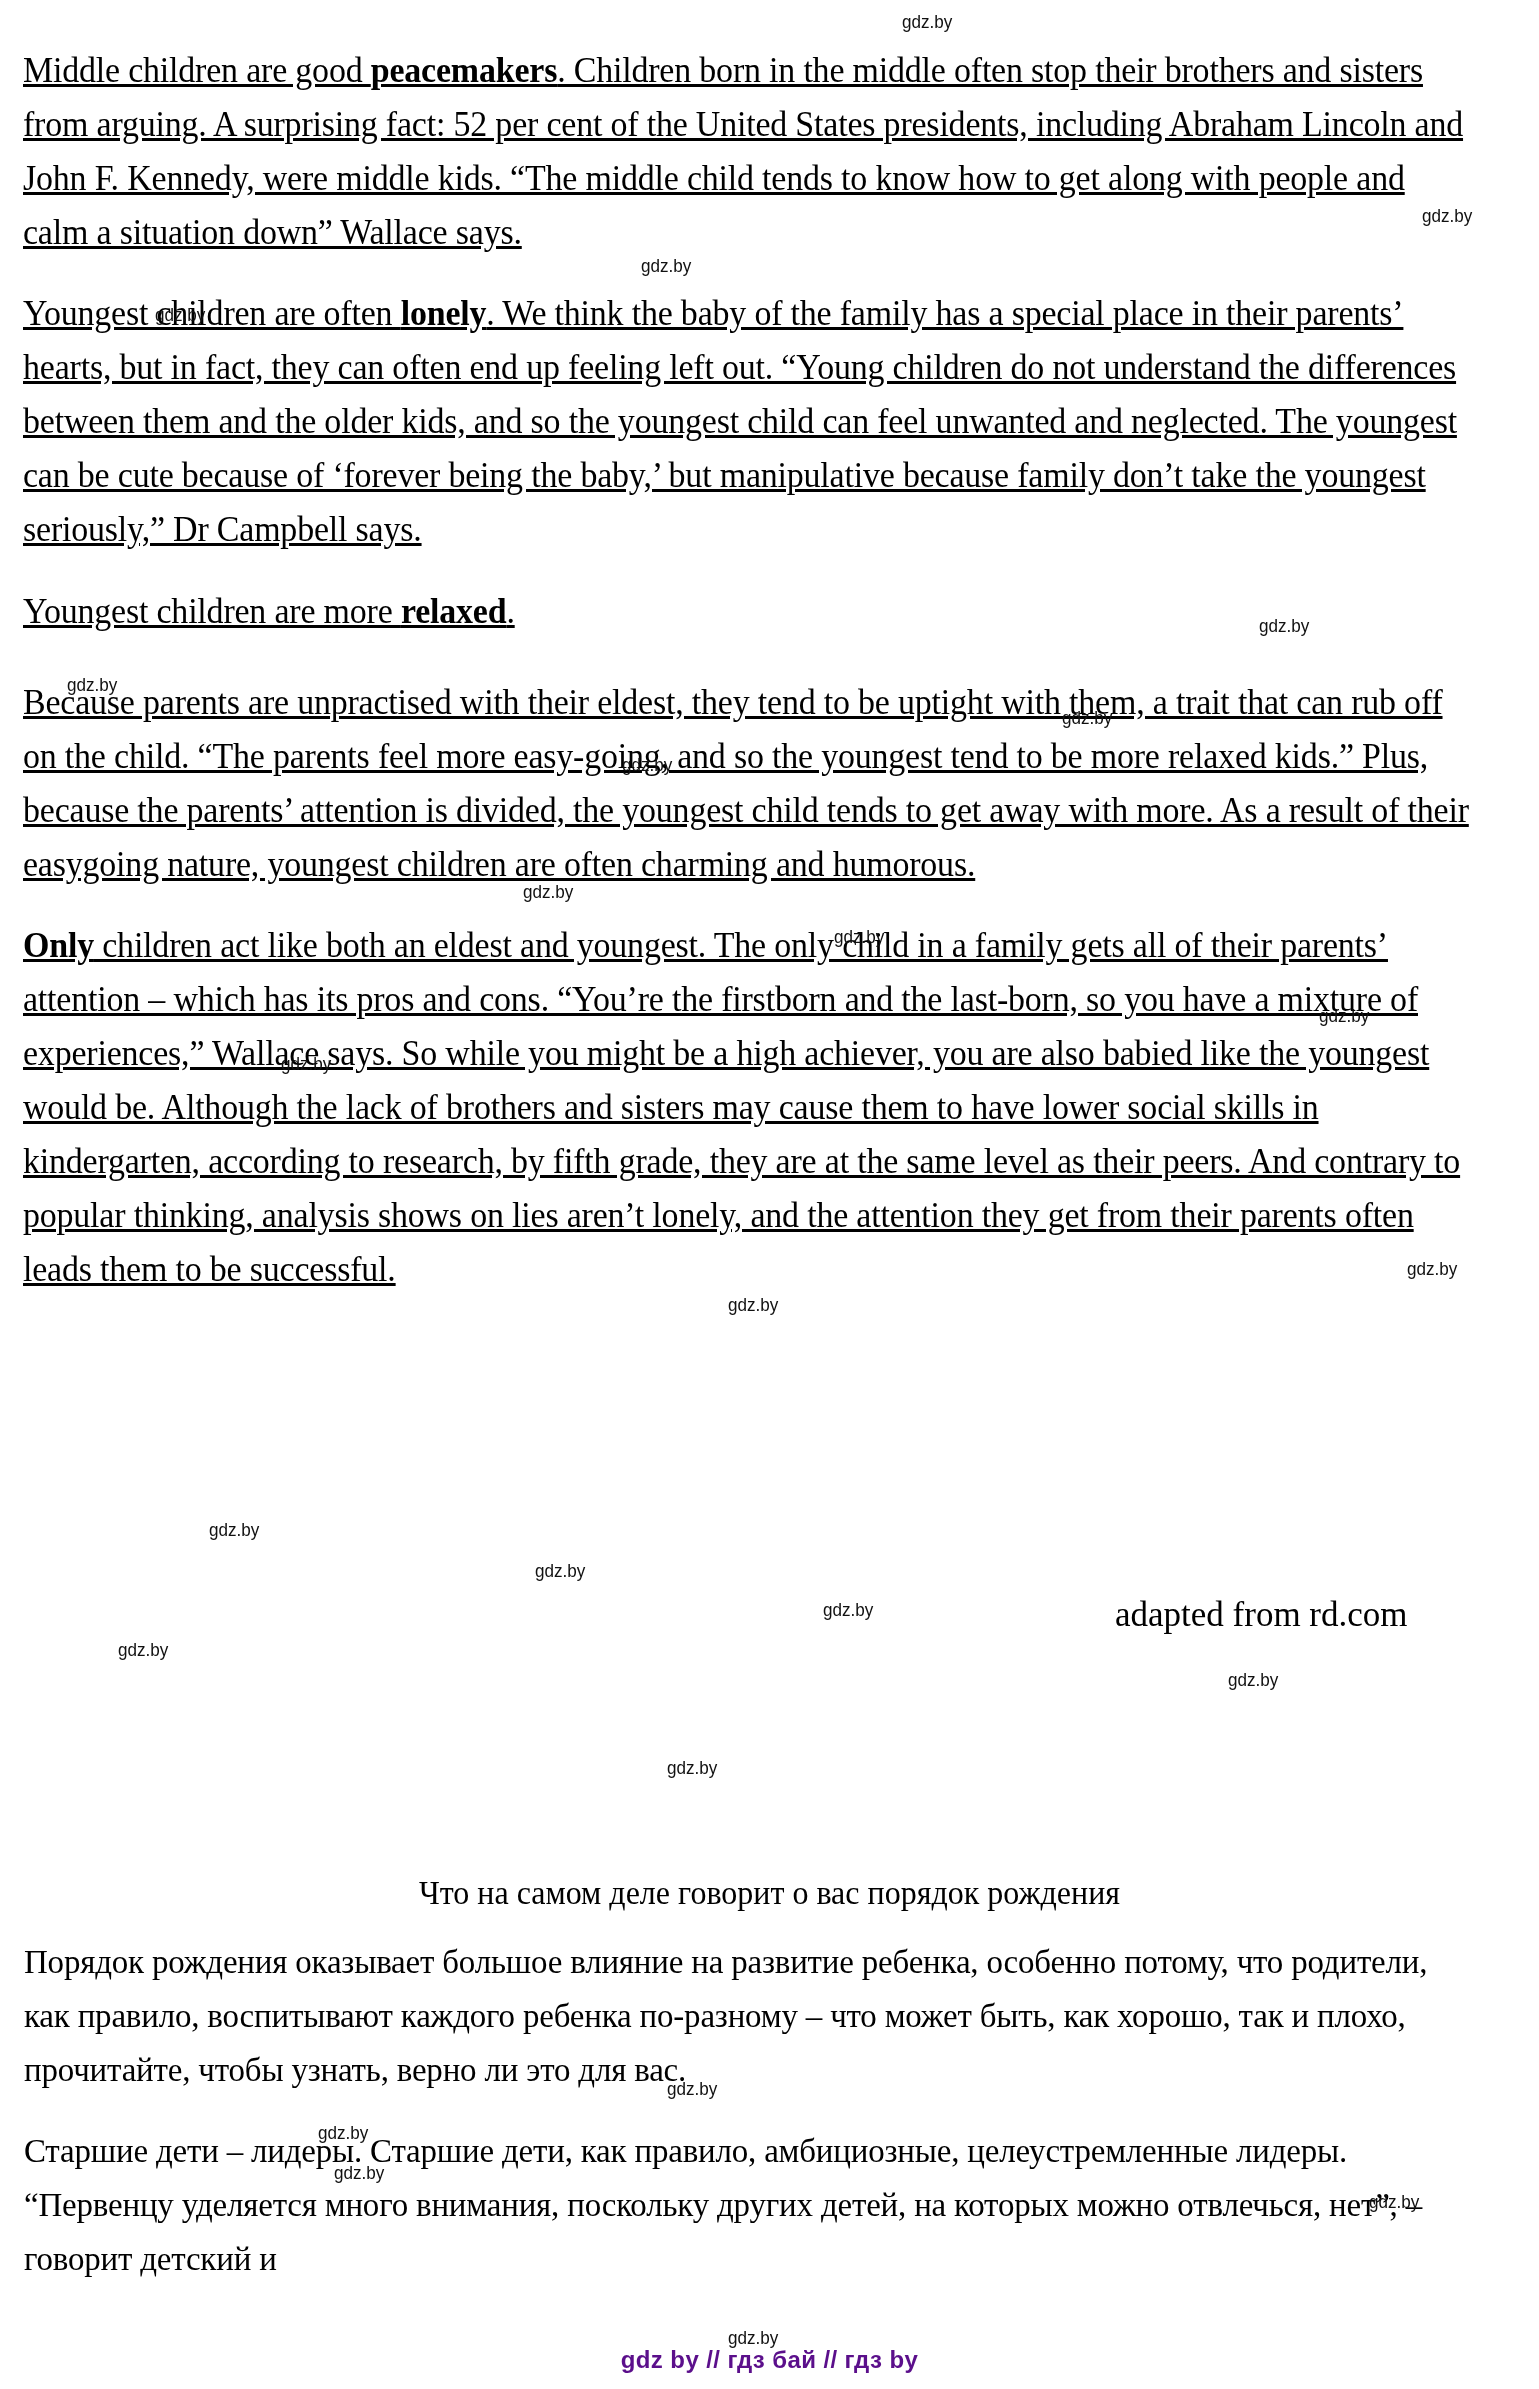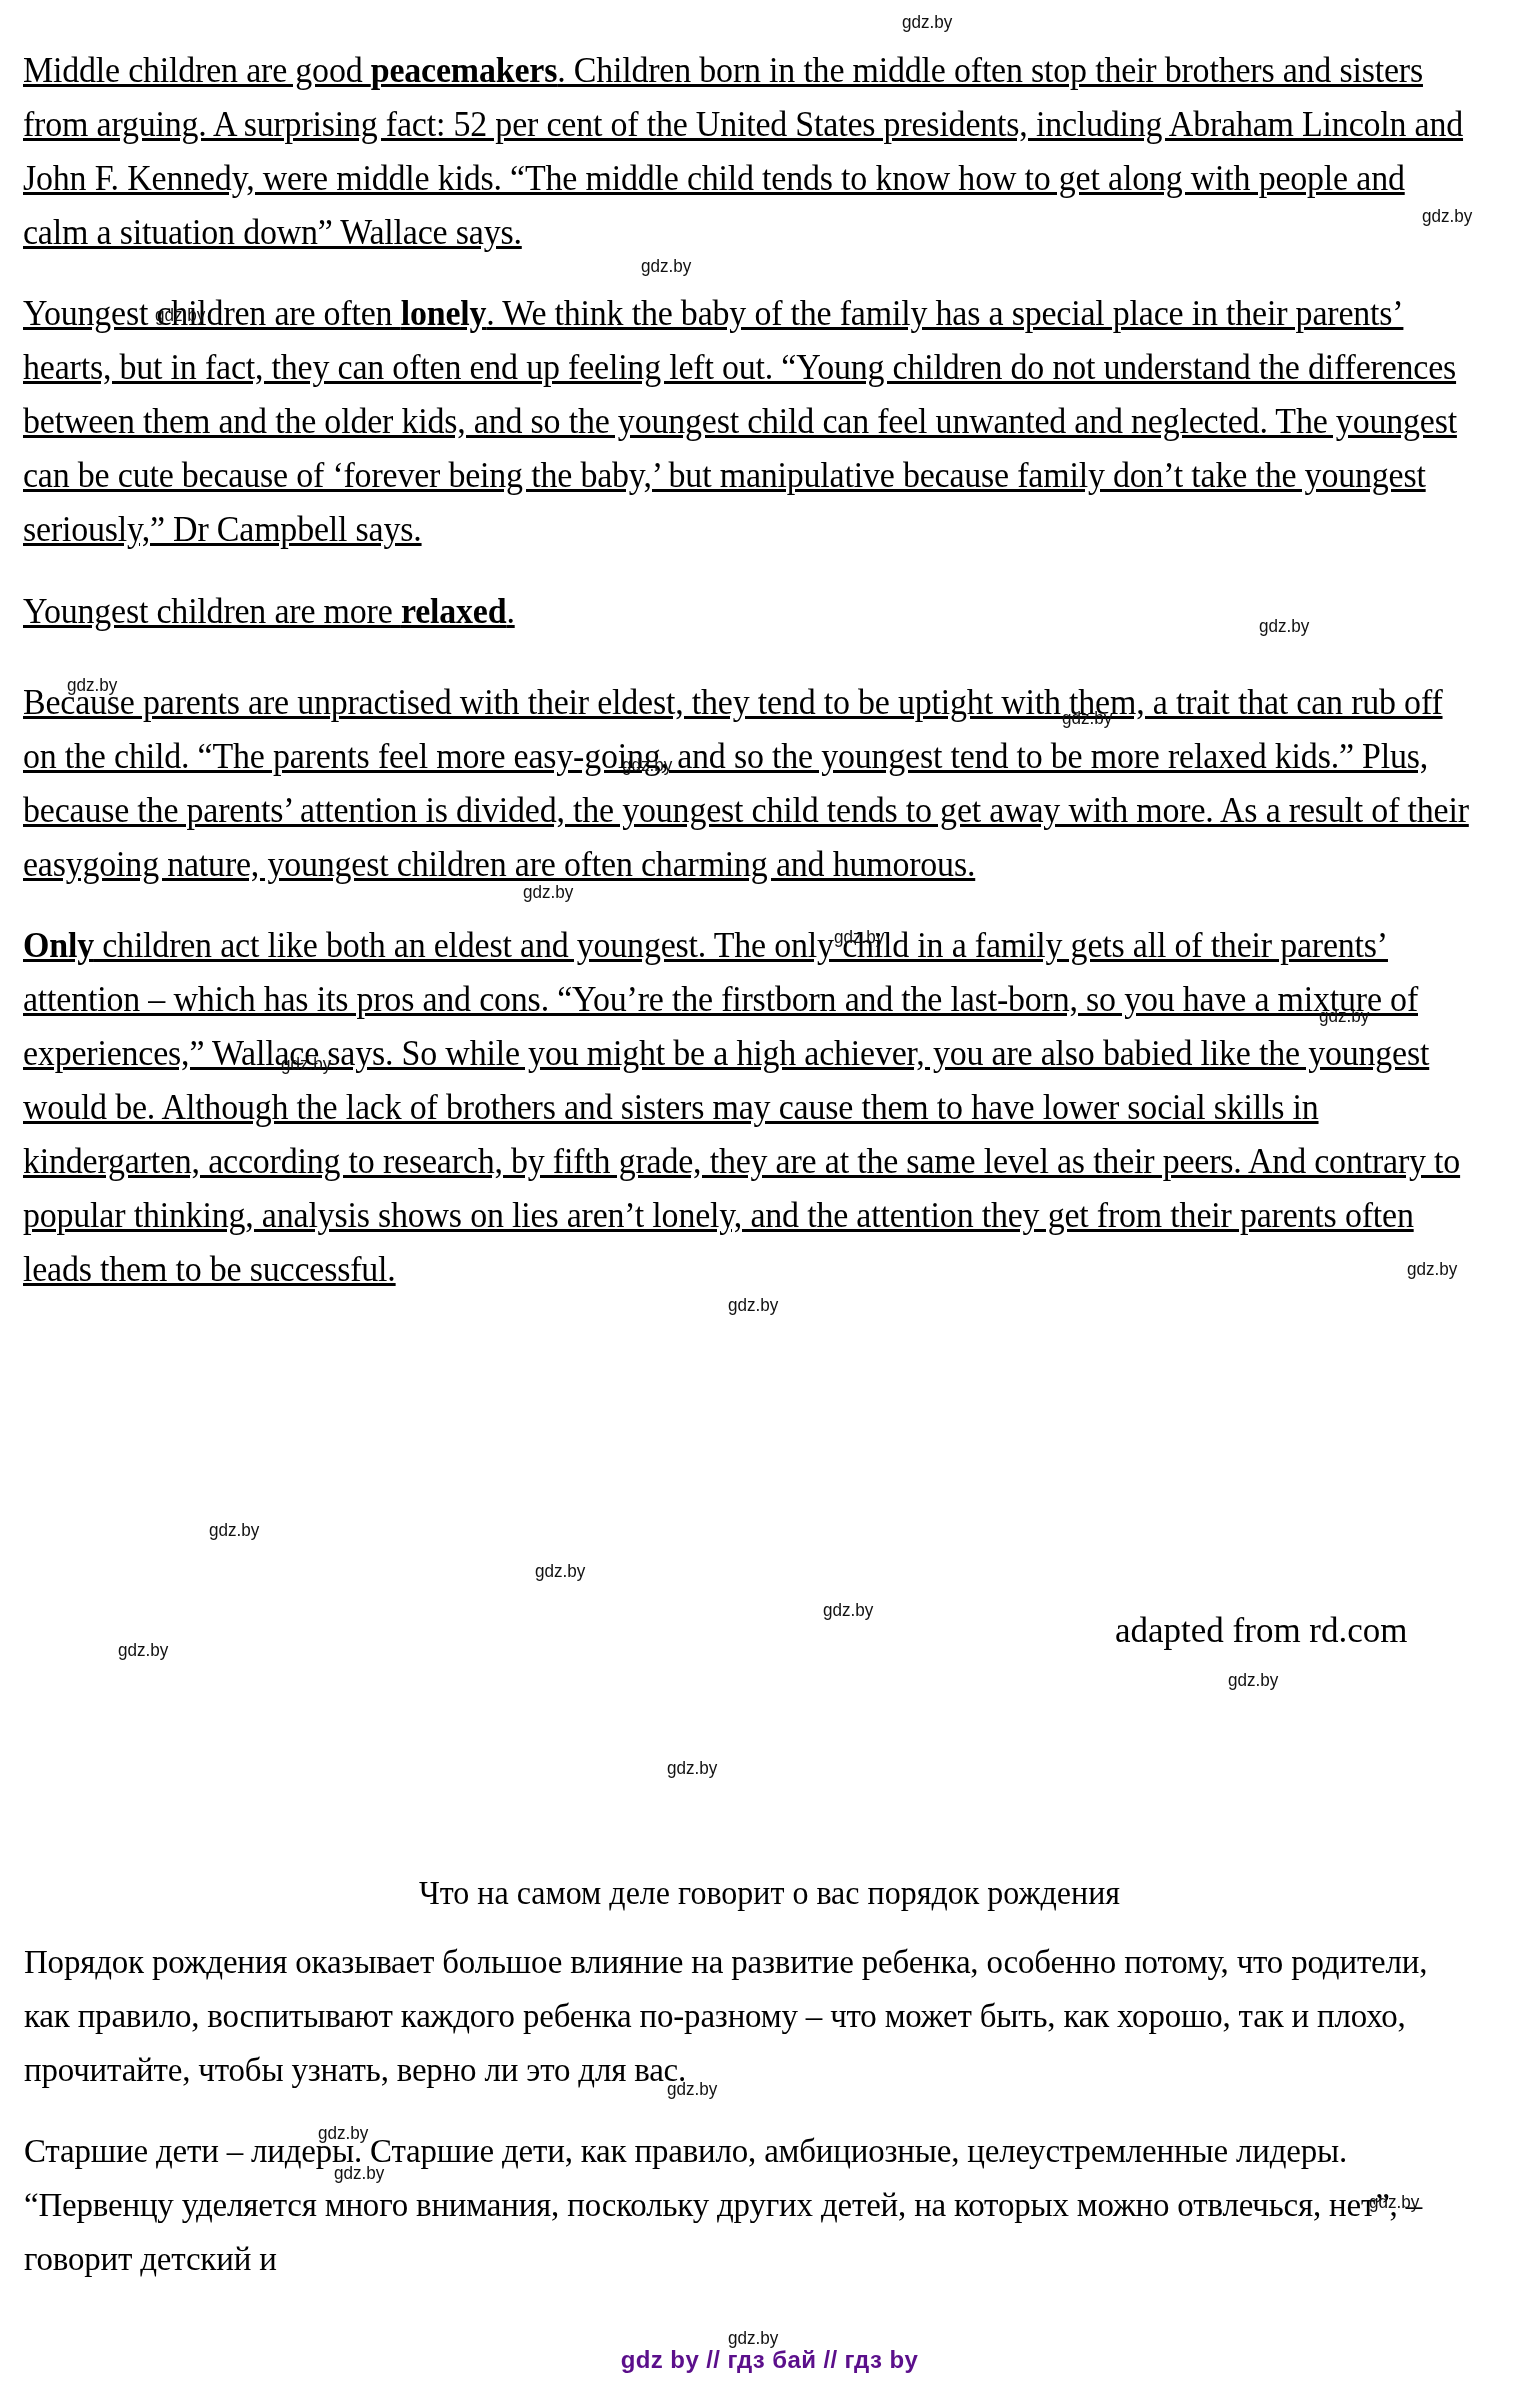--- a/index.html
+++ b/index.html
@@ -60,21 +60,20 @@
   .gap-md { height: 30px; }
 
   .credit {
     position: absolute;
     left: 1115px;
     top: 1592px;
     font-size: 35px;
     line-height: 45px;
     font-family: "Liberation Serif", "DejaVu Serif", serif;
     white-space: nowrap;
-    margin-top: 16px;
   }
 
   
   .ru-title {
     position: absolute;
     left: 0;
     top: 1871px;
     width: 1539px;
     text-align: center;
     font-size: 33px;

